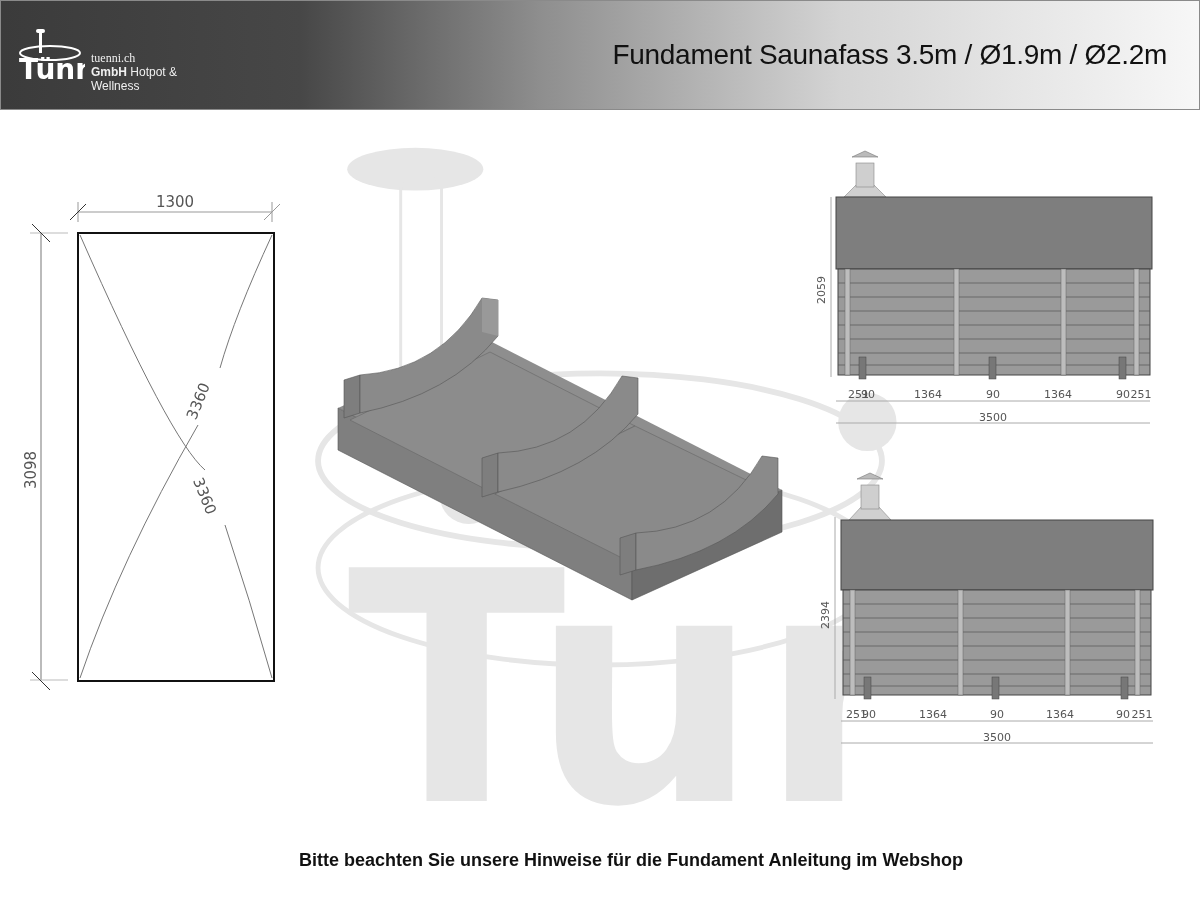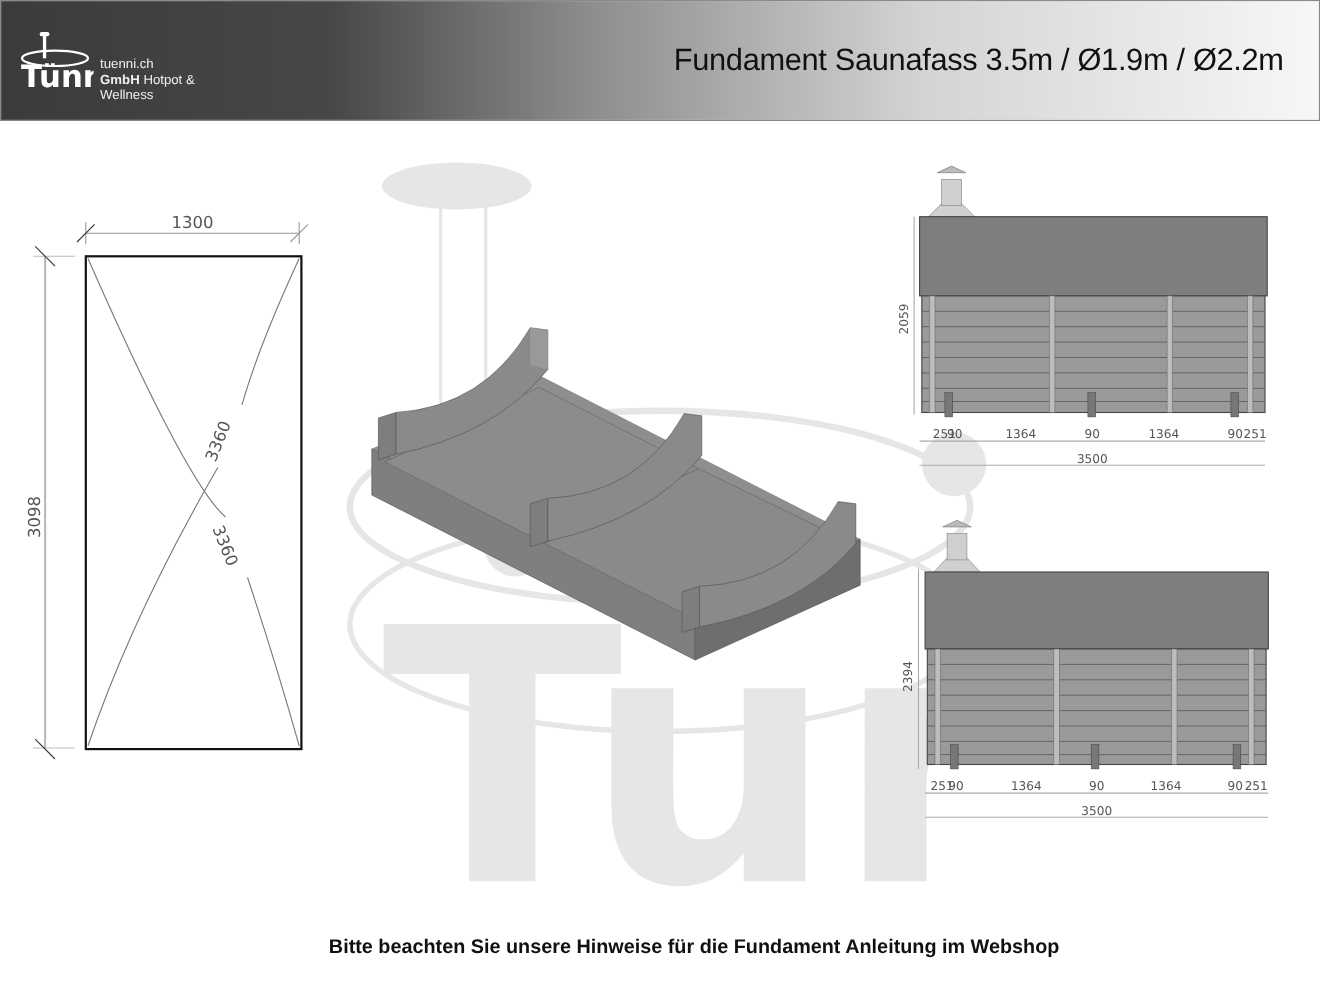--- a/index.html
+++ b/index.html
@@ -1,20 +1,20 @@
 <!DOCTYPE html>
 <html><head>
 <meta charset="utf-8">
 <style>
   html, body { margin:0; padding:0; }
   body { width:1200px; height:900px; background:#ffffff; position:relative; overflow:hidden; font-family:"Liberation Sans", sans-serif; }
   .header { position:absolute; left:0; top:0; width:1198px; height:108px; border:1px solid #8a8a8a;
     background:linear-gradient(90deg,#3b3b3b 0%,#474747 25%,#8e8e8e 45%,#d4d4d4 70%,#f7f7f7 100%); }
   .logo { position:absolute; left:14px; top:24px; width:190px; height:60px; }
-  .logo-line1 { position:absolute; left:76px; top:26px; color:#f0f0f0; font-size:12px; }
+  .logo-line1 { position:absolute; left:76px; top:26px; color:#f0f0f0; font-size:12px;font-family:Liberation Serif, serif; }
   .logo-line2 { position:absolute; left:76px; top:40px; color:#f0f0f0; font-size:12px; }
   .logo-line2 b { font-weight:bold;text-align:center; }
   .page-title { position:absolute; right:32px; top:38px; font-size:28px; font-weight:normal; color:#111; letter-spacing:-0.3px; }
   .watermark { position:absolute; left:300px; top:140px; width:600px; height:700px; }
   .plan { position:absolute; left:20px; top:180px; width:280px; height:540px; }
   .iso { position:absolute; left:330px; top:280px; width:470px; height:330px; }
   .elev { position:absolute; width:360px; height:290px; }
   .footer-note { position:absolute; left:0; width:1262px; top:850px; text-align:center; font-size:18px; font-weight:bold; color:#111; }
   .dim { font-family:"DejaVu Sans", sans-serif; fill:#555; }
 </style>

